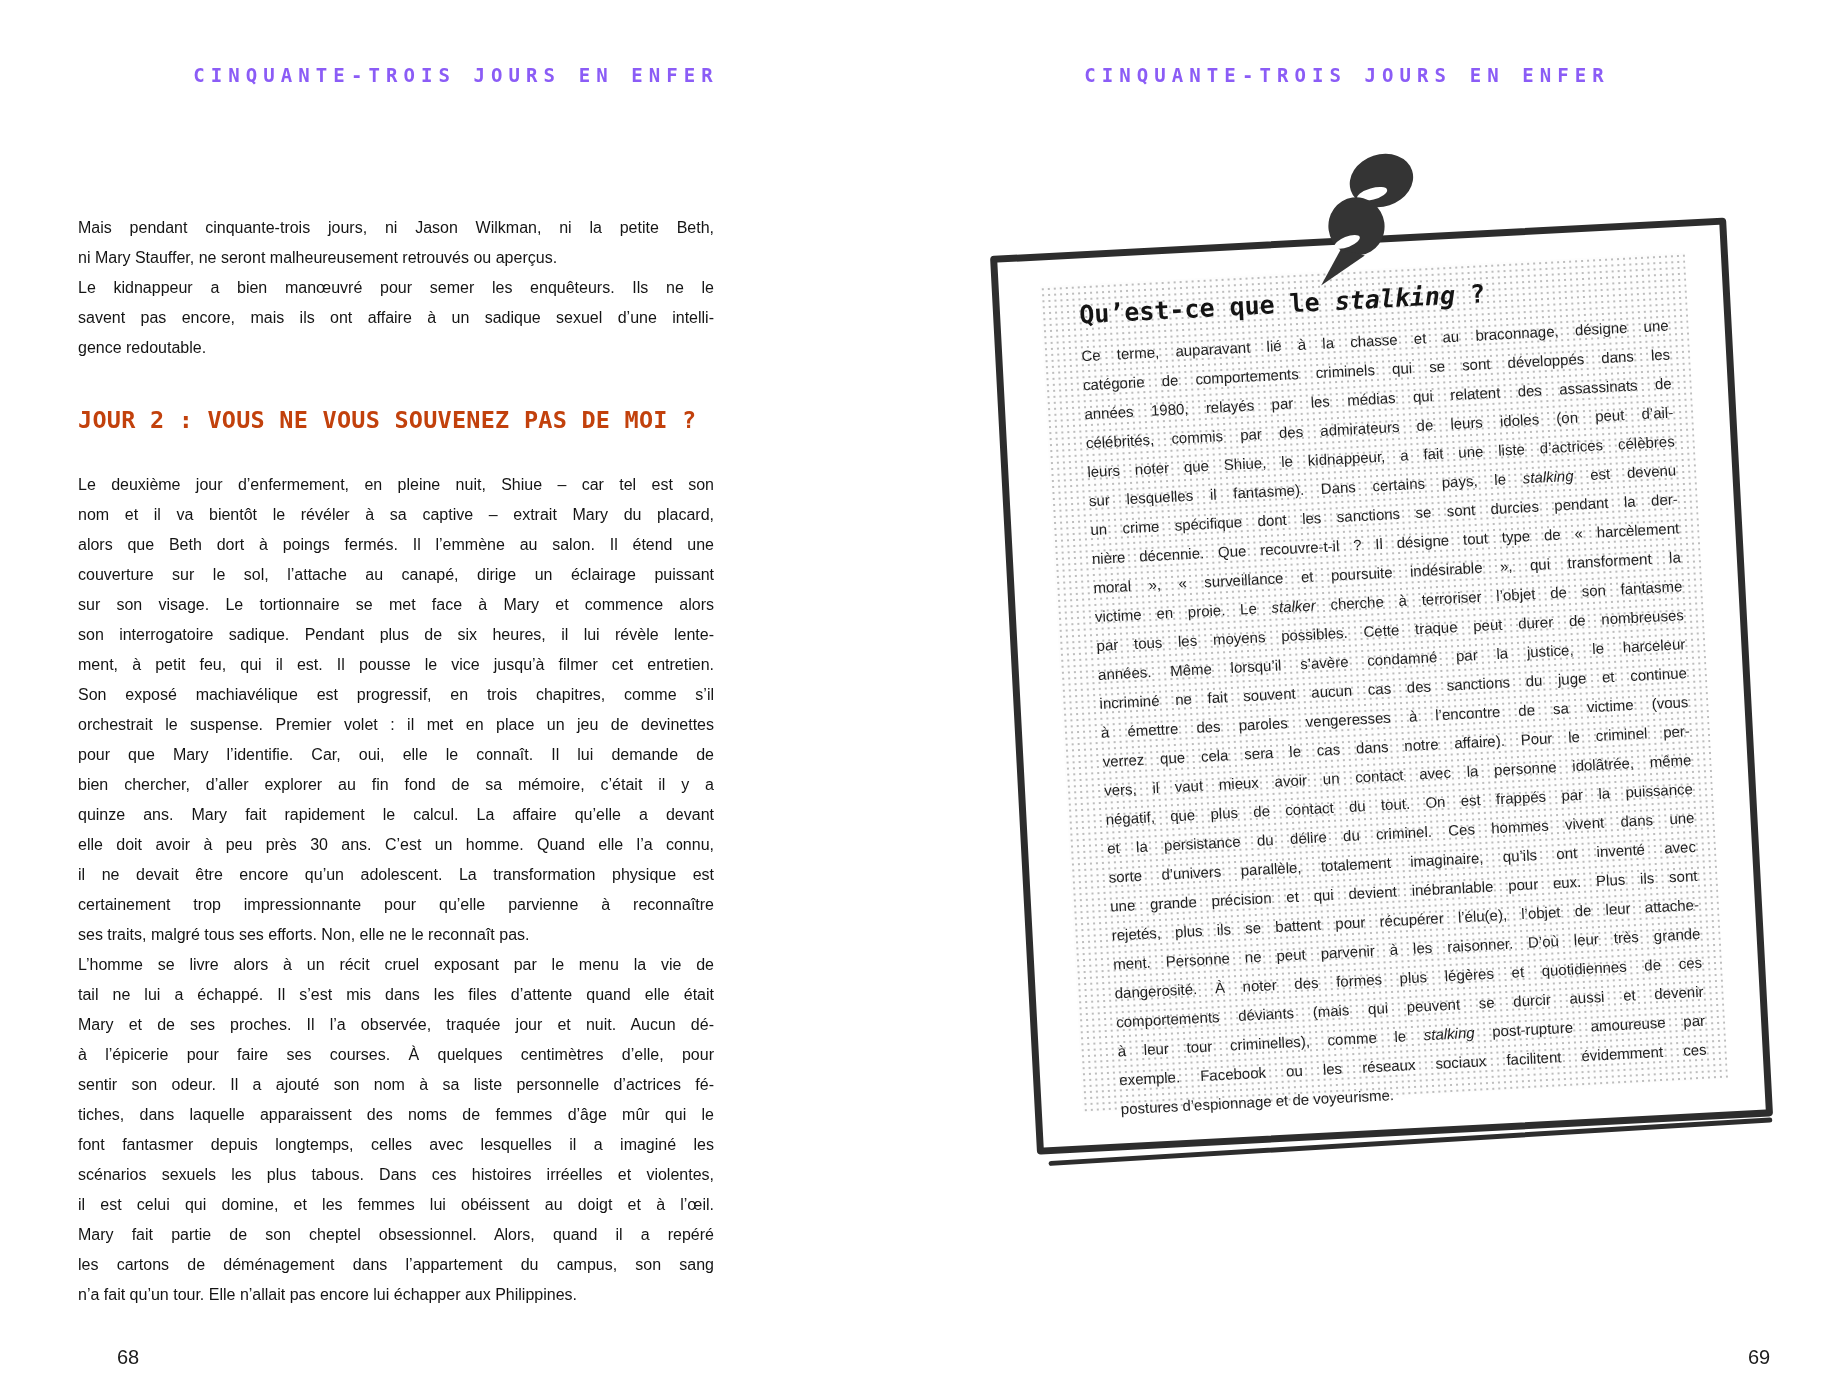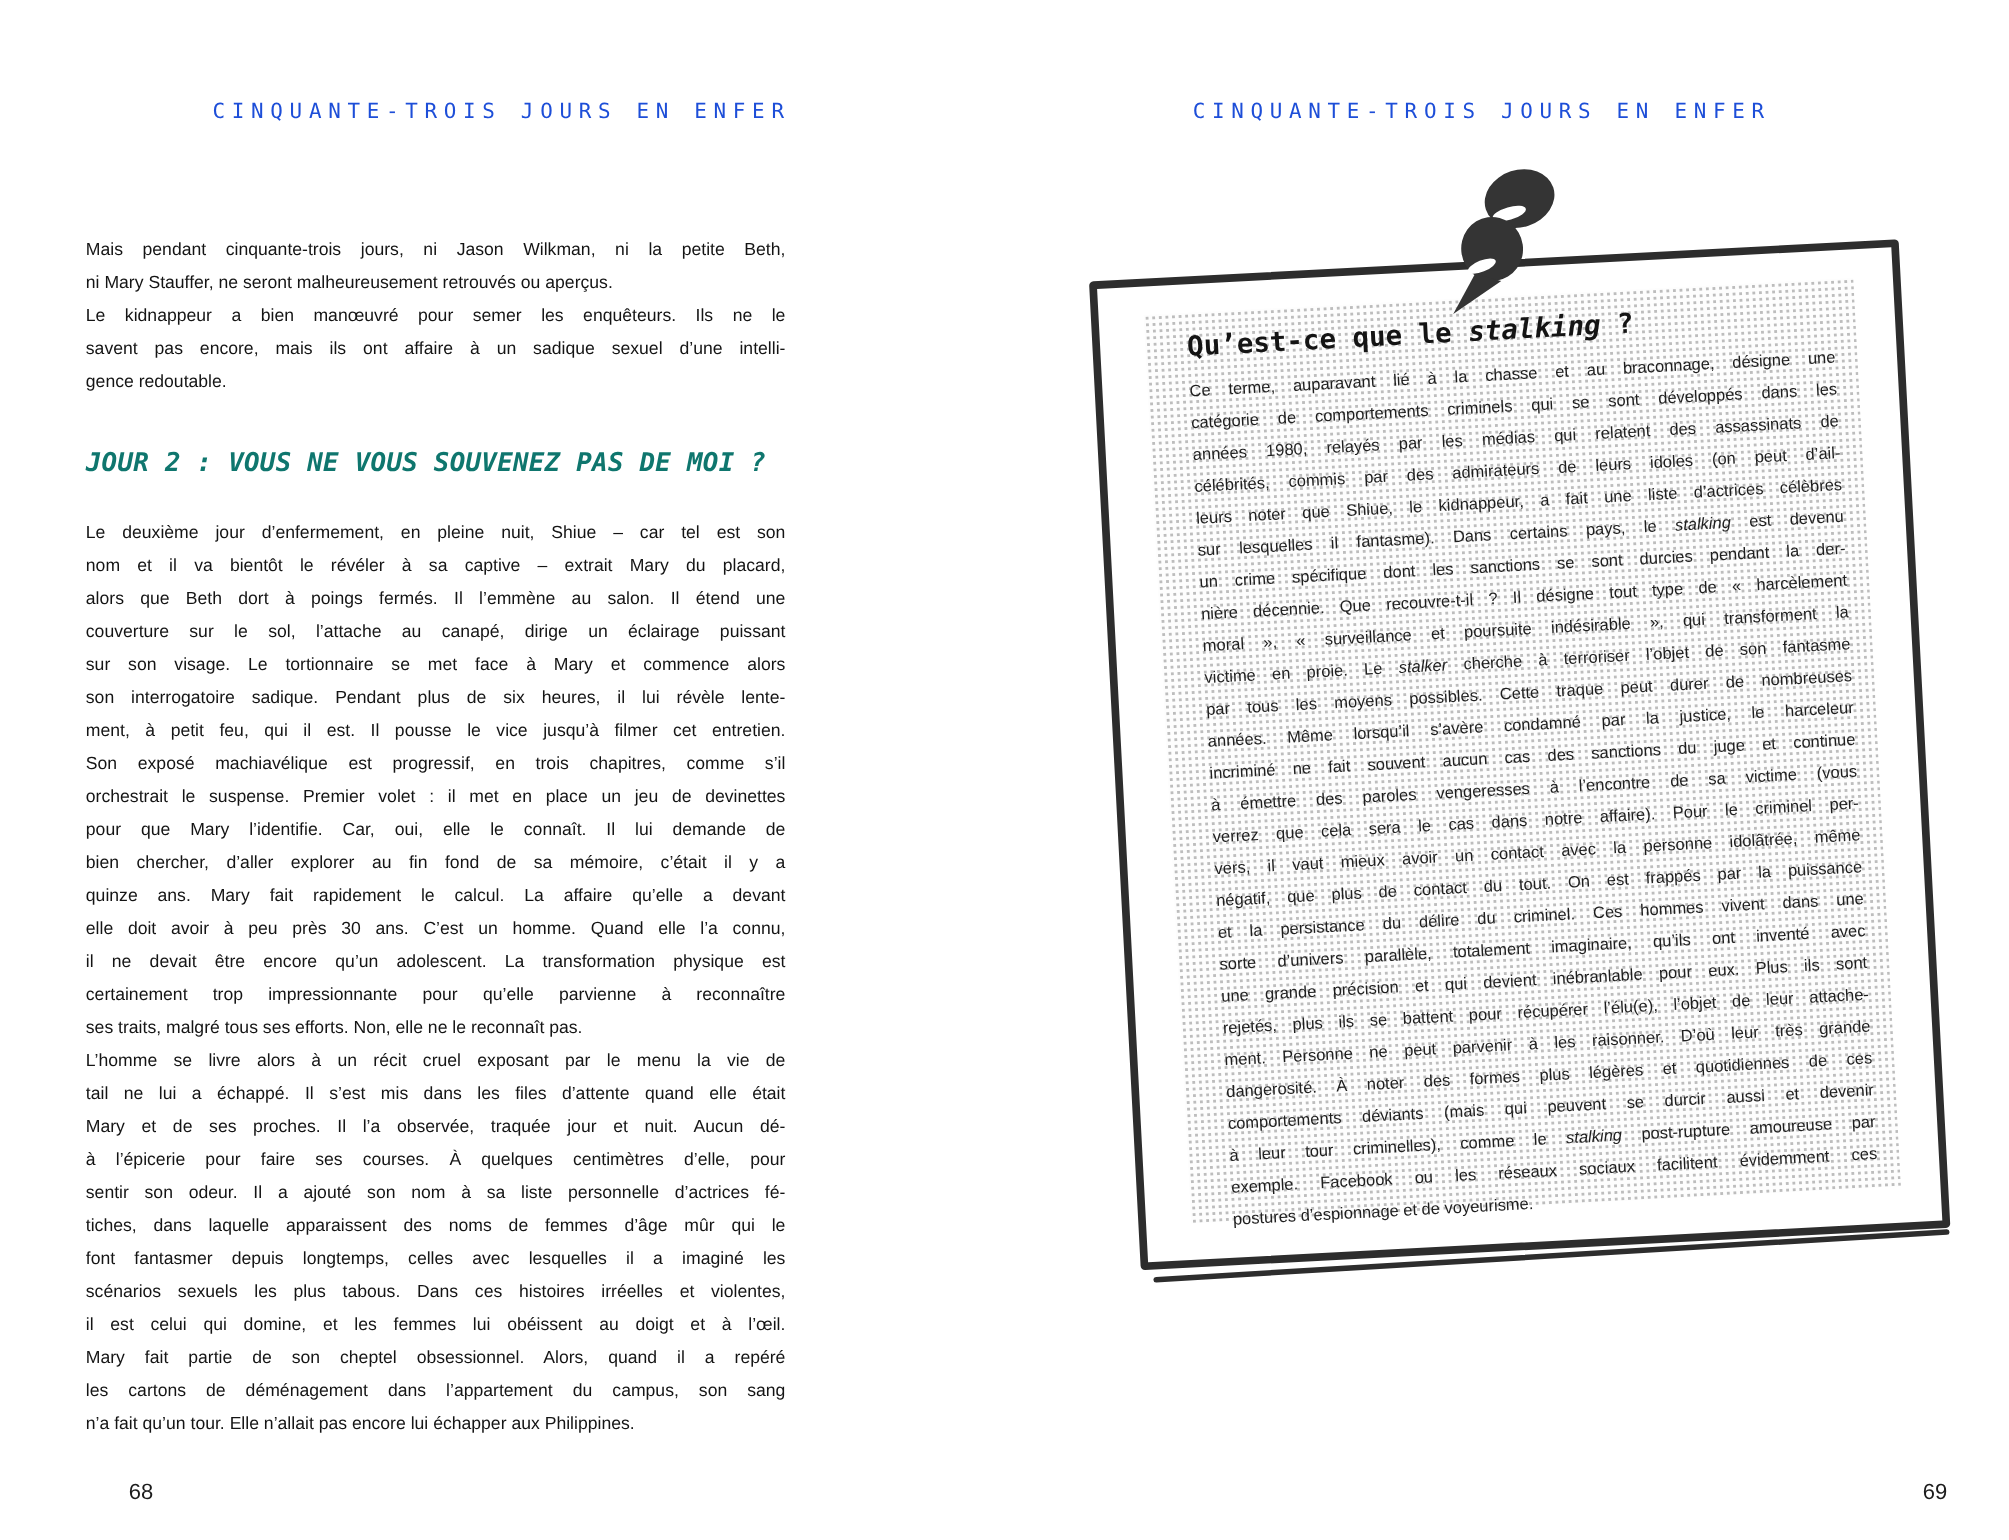--- a/index.html
+++ b/index.html
@@ -5,42 +5,42 @@
   html,body{margin:0;padding:0;}
   body{
     position:relative;
     width:1826px;height:1400px;
     background:#ffffff;
     font-family:"Liberation Sans", sans-serif;
     color:#161616;
     overflow:hidden;
   }
   .running-head{
-    position:absolute;top:90px;transform:translateX(-50%);
+    position:absolute;top:64px;transform:translateX(-50%);
     font-family:"DejaVu Sans Mono", monospace;
     font-size:19px;letter-spacing:0.32em;
-    color:#1d4ed8;white-space:nowrap;font-weight:normal;
+    color:#8b5cf6;white-space:nowrap;font-weight:bold;
   }
   .running-head.left{left:456px;}
   .running-head.right{left:1347px;}
 
   
   .body-col{position:absolute;left:78px;width:636px;}
   .para .tline{
     font-size:16px;line-height:30px;color:#141414;
     text-align:justify;text-align-last:justify;
   }
   .para .tline.tline-end{text-align-last:left;}
   .tline em{font-style:italic;}
   #para1{top:184px;margin-top:29px;}
   #para2{top:470px;}
   .section-heading{
     position:absolute;left:78px;top:406px;
     font-family:"DejaVu Sans Mono", monospace;font-weight:bold;
-    font-size:23.5px;letter-spacing:0.01em;color:#0f766e;white-space:nowrap;font-style:italic;
+    font-size:23.5px;letter-spacing:0.01em;color:#c2410c;white-space:nowrap;
   }
   .pagenum{
     position:absolute;top:1346px;
     font-size:20px;color:#1c1c1c;margin-left:39px;
   }
   .pagenum.left{left:78px;}
   .pagenum.right{left:1690px;width:60px;text-align:center;}
 
   
   .note-box{

